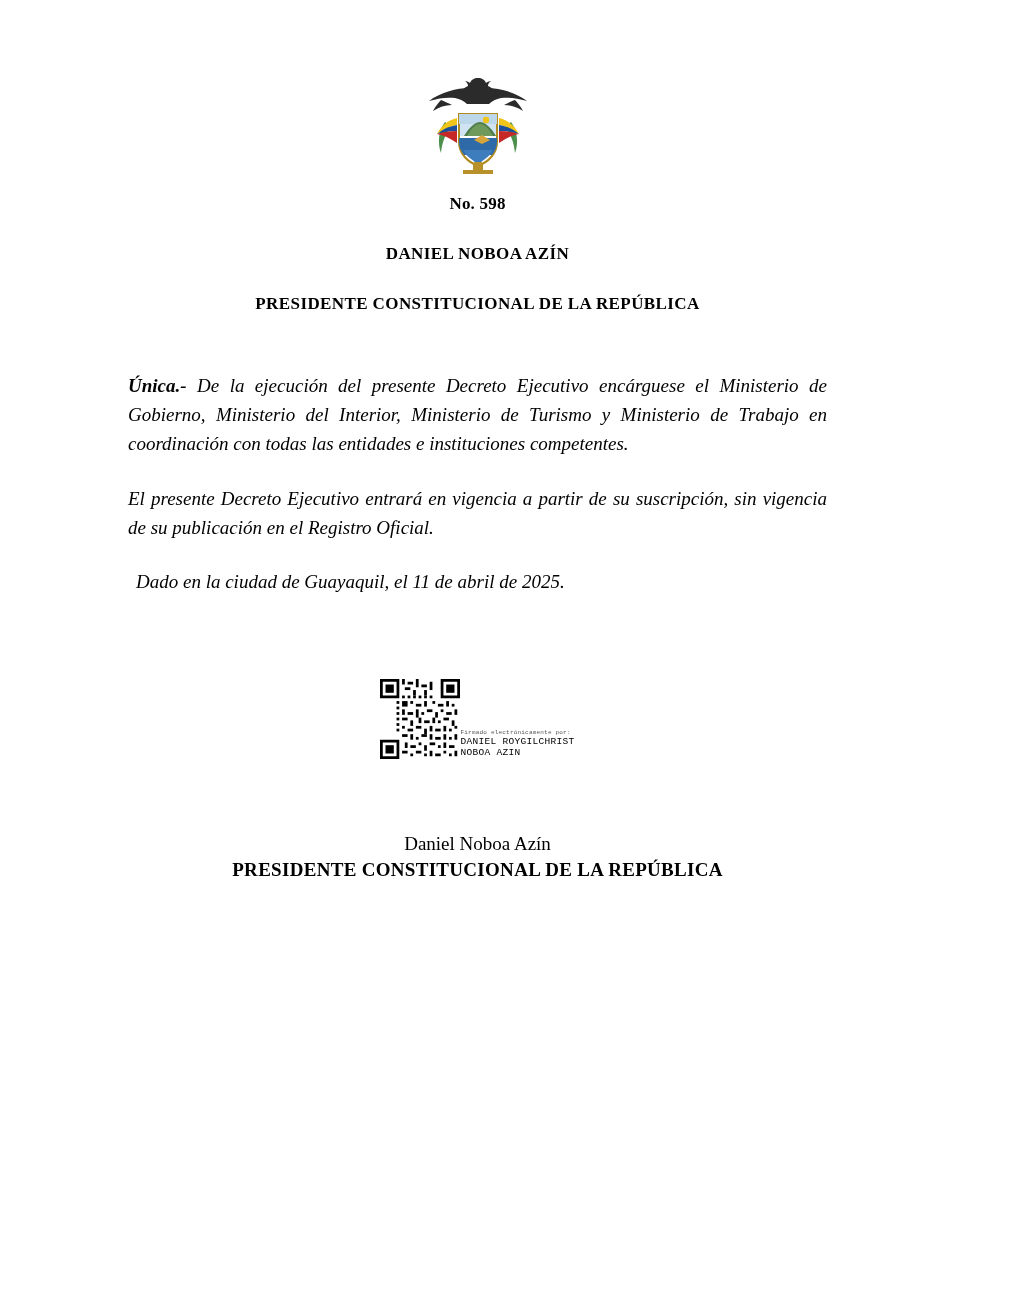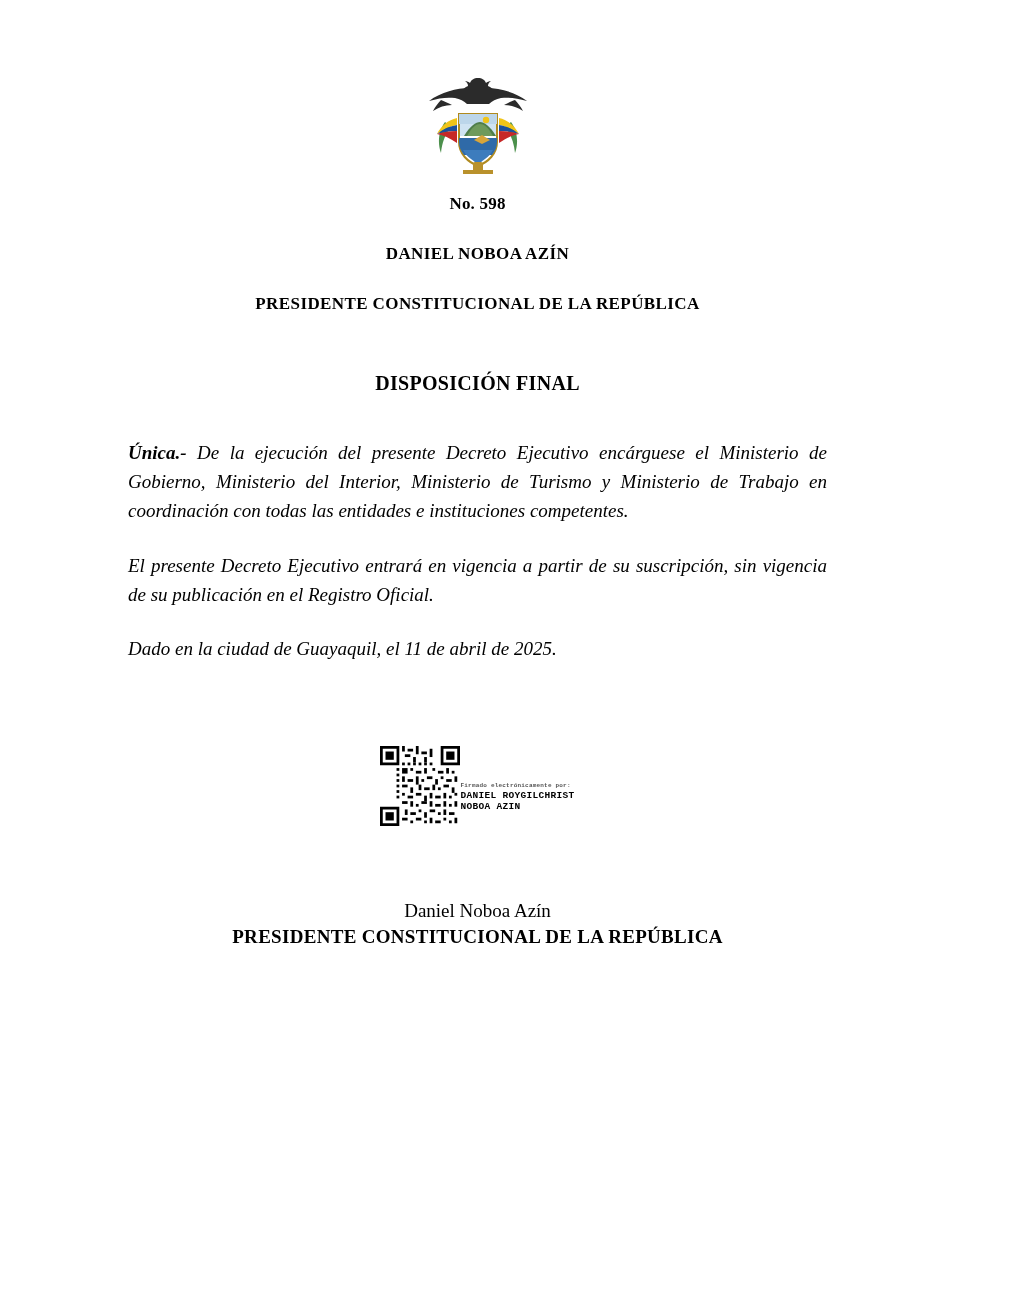--- a/index.html
+++ b/index.html
@@ -70,33 +70,32 @@
 
   
   p.body-par {
     font-size: 19px;
     line-height: 1.52;
     text-align: justify;
     text-justify: inter-word;
     margin: 0 0 26px 0;
     font-style: italic;
   }
-  p.body-par.last { margin-bottom: 0; }
+  p.body-par.last { margin-bottom: 0; margin-left: 8px; }
   .lead { font-weight: bold; }
 
   
   .sig-block {
     margin-top: 82px;
     display: flex;
     justify-content: center;
   }
   .sig-inner {
     display: flex;
-    align-items: center;
-    font-weight: bold;
+    align-items: flex-end;
   }
   .qr {
     width: 80px;
     height: 80px;
     image-rendering: pixelated;
     display: block;
   }
   .sig-text {
     padding-top: 24px;
     font-family: "Liberation Mono", monospace;
@@ -176,21 +175,20 @@
           <rect x="54" y="92" width="10" height="10" rx="2"></rect>
           <path d="M44 100h30v4H44z"></path>
         </g>
       </svg>
     </div>
   </div>
 
   <div class="doc-number">No. 598</div>
   <div class="president-name">DANIEL NOBOA AZÍN</div>
   <div class="president-title">PRESIDENTE CONSTITUCIONAL DE LA REPÚBLICA</div>
-  <div class="section-title">DISPOSICIÓN FINAL</div>
 
   <p class="body-par">
     <span class="lead">Única.-</span><span> De la ejecución del presente Decreto Ejecutivo encárguese el Ministerio de Gobierno, Ministerio del Interior, Ministerio de Turismo y Ministerio de Trabajo en coordinación con todas las entidades e instituciones competentes.</span>
   </p>
 
   <p class="body-par">
     <span>El presente Decreto Ejecutivo entrará en vigencia a partir de su suscripción, sin vigencia de su publicación en el Registro Oficial.</span>
   </p>
 
   <p class="body-par last">

